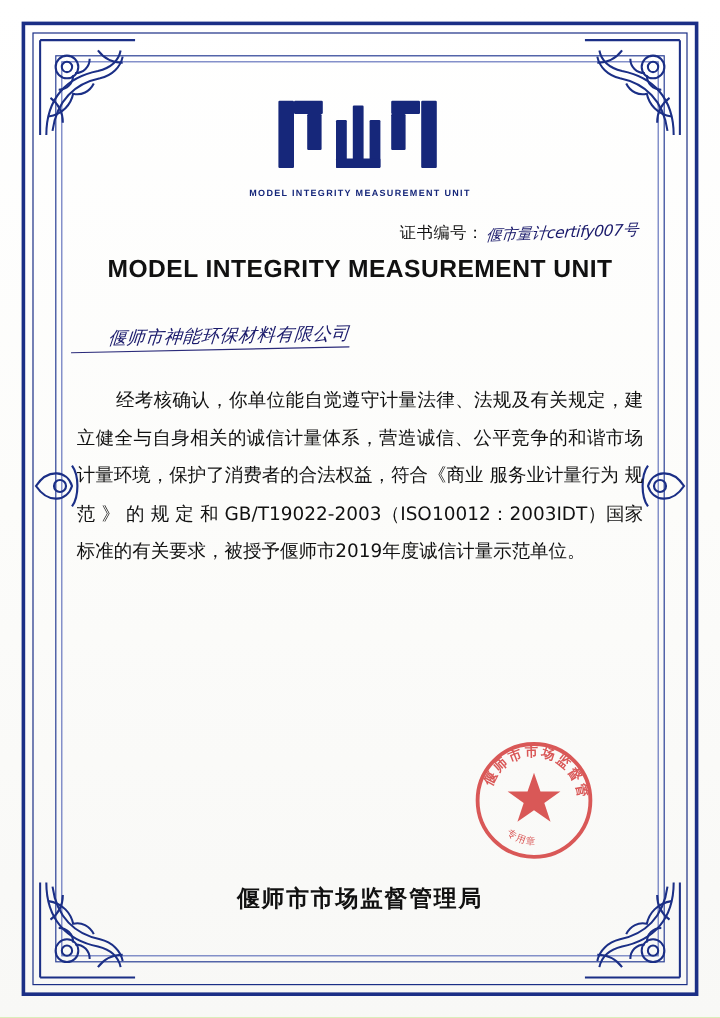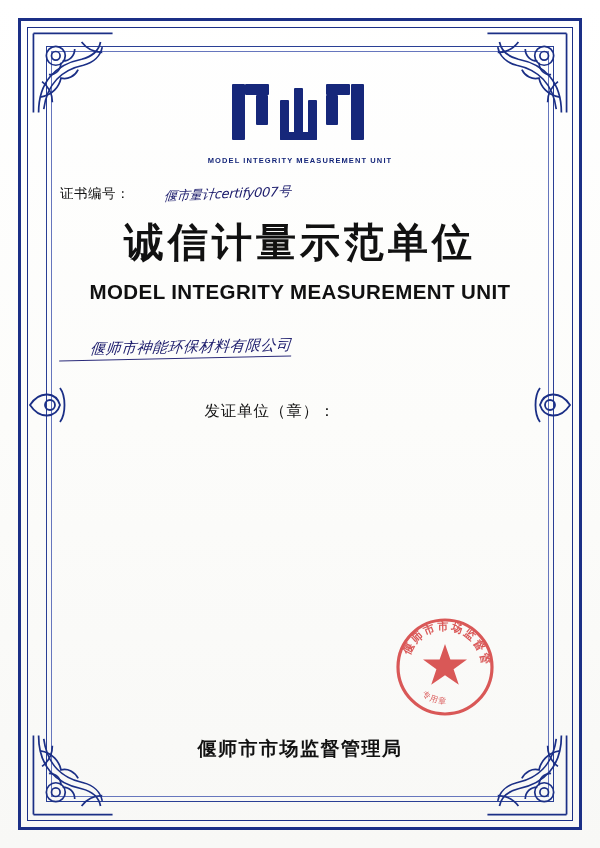--- a/index.html
+++ b/index.html
@@ -112,22 +112,22 @@
   }
 
   
   .cert-no-row {
     margin-top: 20px;
     text-align: right;
     padding-right: 8px;
     font-size: 13.5px;
     color: #1a1a1a;
     display: flex;
+    justify-content: flex-end;
     align-items: flex-end;
-    gap: 32px;
   }
   .cert-no-label {
     color: #111;
     font-size: 13.5px;
     letter-spacing: 0.5px;
   }
   .cert-no-value {
     font-family: "DejaVu Sans", sans-serif;
     font-size: 13px;
     color: #1a1a6b;
@@ -323,29 +323,28 @@
         </svg>
       </div>
       <div class="logo-caption">MODEL INTEGRITY MEASUREMENT UNIT</div>
     </div>
 
     <div class="cert-no-row">
       <span class="cert-no-label">证书编号：</span>
       <span class="cert-no-value">偃市量计certify007号</span>
     </div>
 
-    <div class="title-cn">诚信计量示范单位</div>
     <div class="title-en">MODEL INTEGRITY MEASUREMENT UNIT</div>
 
     <div>
       <span class="recipient">偃师市神能环保材料有限公司</span>
     </div>
 
-
-    <div class="issuer-row">发证单位（章）：</div>
+    <div class="body-text"><span class="indent"></span><span>经考核确认，你单位能自觉遵守计量法律、法规及有关规定，建立健全与自身相关的诚信计量体系，营造诚信、公平竞争的和谐市场计量环境，保护了消费者的合法权益，符合《商业 服务业计量行为 规 范 》 的 规 定 和 GB/T19022-2003（ISO10012：2003IDT）国家标准的有关要求，被授予偃师市2019年度诚信计量示范单位。</span></div>
+
 
     <div class="seal">
       <svg viewBox="0 0 102 102">
         <circle cx="51" cy="51" r="47" fill="none" stroke="#d12b2b" stroke-width="3.2"></circle>
         <path d="M51 28 L56.4 43.6 L73 43.6 L59.6 53.2 L64.8 68.8 L51 59.2 L37.2 68.8 L42.4 53.2 L29 43.6 L45.6 43.6 Z" fill="#d12b2b"></path>
         <path id="sealArcTop" d="M14 51 A37 37 0 0 1 88 51" fill="none"></path>
         <text font-family="DejaVu Sans, sans-serif" font-size="11" fill="#d12b2b" font-weight="bold" letter-spacing="2">
           <textPath href="#sealArcTop" startOffset="10%">偃师市市场监督管理局</textPath>
         </text>
         <path id="sealArcBot" d="M18 62 A34 34 0 0 0 84 62" fill="none"></path>

